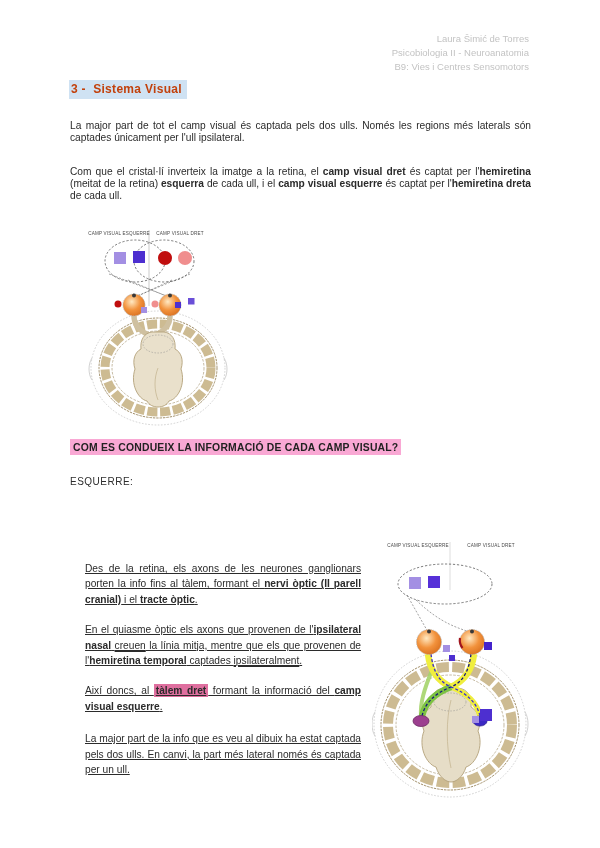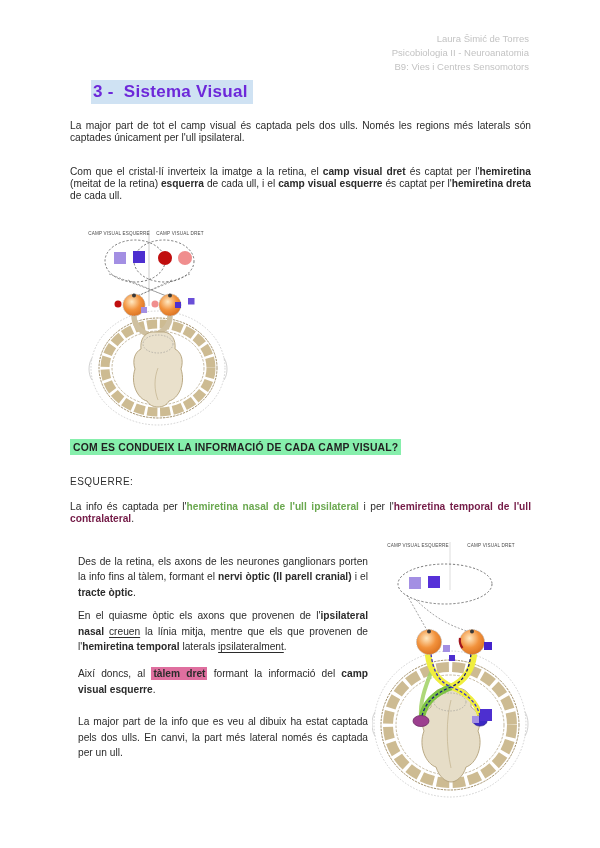--- a/index.html
+++ b/index.html
@@ -5,31 +5,31 @@
   * { margin:0; padding:0; box-sizing:border-box; }
   html,body { background:#ffffff; }
   .page {
     position:relative; width:600px; height:804px; background:#fff;
     font-family:"Liberation Sans", sans-serif; color:#2d2d2d; overflow:hidden;
   }
   .hdr {
     position:absolute; top:32px; right:71px; text-align:right;
     font-size:9.5px; line-height:13.8px; color:#c3c3c3;
   }
-  .title { position:absolute; left:69px; top:82px; font-size:17px; color:#6d28d9; letter-spacing:.3px;margin-left:22px; }
+  .title { position:absolute; left:69px; top:82px; font-size:12px; color:#c2410c; letter-spacing:.3px; }
   .title .hl-blue { background:#cfe2f3; padding:2px 5px 3px 2px; white-space:pre; }
   .para { position:absolute; font-size:10.2px; line-height:12px; text-align:justify; color:#2b2b2b; }
   #p1 { left:70px; top:120px; width:461px; }
   #p2 { left:70px; top:166px; width:461px; }
   #p3 { left:70px; top:501px; width:461px; }
   .qheading { position:absolute; left:70px; top:441px; font-size:10.4px; font-weight:700; letter-spacing:.2px; color:#222; }
-  .qheading .hl-yellow { background:#86efac; padding:2.5px 3px; }
+  .qheading .hl-yellow { background:#f9a8d4; padding:2.5px 3px; }
   .subheading { position:absolute; left:70px; top:476px; font-size:10px; letter-spacing:.5px; color:#2d2d2d; }
   .leftcol { position:absolute; left:70px; top:546px; width:306px; font-size:10.2px; line-height:15.4px; text-align:justify; color:#2b2b2b; }
-  .leftcol p { margin:8px; }
+  .leftcol p { margin:15px;text-decoration:underline; }
   .leftcol .gap1 { margin-top:12px; }
   .leftcol .gap2 { margin-top:17px; }
   .d1 { position:absolute; left:88px; top:228px; }
   .d2 { position:absolute; left:372px; top:540px; }
   .b { font-weight:700; }
   .u { text-decoration:underline; text-underline-offset:1.5px; }
   .seg-hl { padding:1px 2px; }
   svg text { font-family:"Liberation Sans", sans-serif; }
 </style>
 </head>
@@ -111,25 +111,24 @@
         <rect x="87" y="74" width="6" height="6" fill="#4d2fd0"></rect>
         <rect x="100" y="70" width="6.5" height="6.5" fill="#6a4fd8"></rect>
       </g>
     </svg>
   </div>
 
   <div class="qheading"><span class="hl-yellow">COM ES CONDUEIX LA INFORMACIÓ DE CADA CAMP VISUAL?</span></div>
 
   <div class="subheading">ESQUERRE:</div>
 
-  <p class="para" id="p3"><span>La info és captada per l'</span><span class="b" style="color: rgb(106, 168, 79);">hemiretina nasal de l'ull ipsilateral</span><span> i per l'</span><span class="b" style="color: rgb(116, 27, 71);">hemiretina temporal de l'ull contralateral</span><span>.</span></p>
 
   <div class="leftcol">
     <p><span>Des de la retina, els axons de les neurones ganglionars porten la info fins al tàlem, formant el </span><span class="b">nervi òptic (II parell cranial)</span><span> i el </span><span class="b">tracte òptic</span><span>.</span></p>
-    <p><span>En el quiasme òptic els axons que provenen de l'</span><span class="b">ipsilateral nasal</span><span> </span><span class="u">creuen</span><span> la línia mitja, mentre que els que provenen de l'</span><span class="b">hemiretina temporal</span><span> laterals </span><span class="u">ipsilateralment</span><span>.</span></p>
+    <p><span>En el quiasme òptic els axons que provenen de l'</span><span class="b">ipsilateral nasal</span><span> </span><span class="u">creuen</span><span> la línia mitja, mentre que els que provenen de l'</span><span class="b">hemiretina temporal</span><span> captades </span><span class="u">ipsilateralment</span><span>.</span></p>
     <p class="gap1"><span>Així doncs, al </span><span class="b seg-hl" style="background-color: rgb(223, 111, 159);">tàlem dret</span><span> formant la informació del </span><span class="b">camp visual esquerre</span><span>.</span></p>
     <p class="gap2"><span>La major part de la info que es veu al dibuix ha estat captada pels dos ulls. En canvi, la part més lateral només és captada per un ull.</span></p>
   </div>
 
   <div class="d2">
     <svg width="166" height="268" viewBox="0 0 166 268">
       <defs>
         <radialGradient id="eyeG2" cx="40%" cy="35%" r="70%">
           <stop offset="0%" stop-color="#ffe9c2"></stop>
             <stop offset="55%" stop-color="#f2923c"></stop>

